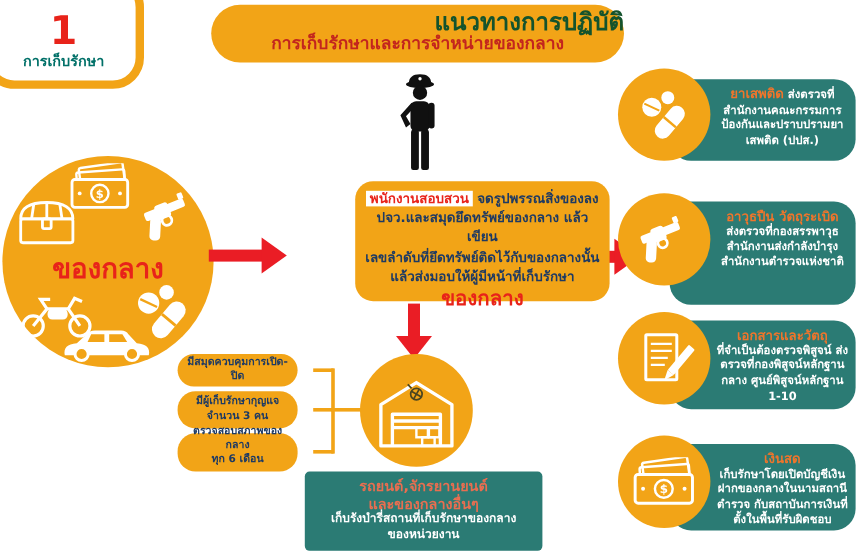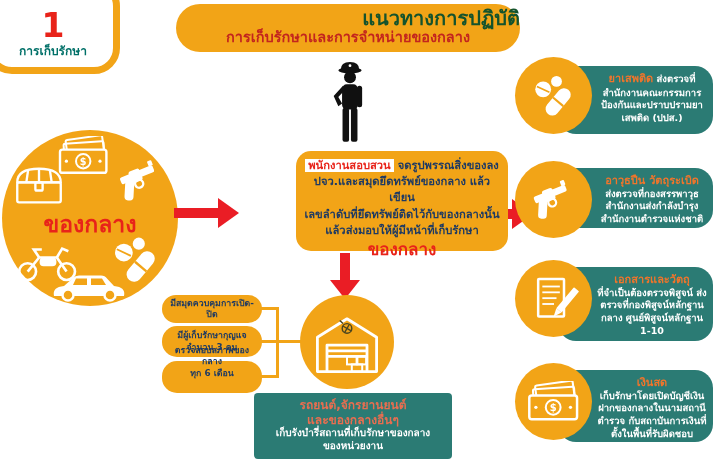--- a/index.html
+++ b/index.html
@@ -49,23 +49,23 @@
         box-sizing:border-box;color:#fff;text-align:center;font-weight:bold;
         padding:6px 5px 2px 38px;font-size:9.5px;line-height:1.34;}
   .rb-title{color:#F0752B;font-size:11px;}
   .rb-title-block{color:#F0752B;font-size:11px;display:block;line-height:1.25;}
   .rcircle{position:absolute;left:515px;width:77px;height:77px;border-radius:50%;background:#F2A417;
            display:flex;align-items:center;justify-content:center;z-index:2;}
 
   
   .storage-circle{position:absolute;left:300px;top:295px;width:94px;height:94px;border-radius:50%;
                   background:#F2A417;display:flex;align-items:center;justify-content:center;}
-  .note-pill{position:absolute;left:162px;width:100px;background:#F2A417;border-radius:15px;
+  .note-pill{position:absolute;left:148px;width:100px;background:#F2A417;border-radius:15px;
              color:#1E3A63;font-weight:bold;font-size:8.8px;text-align:center;line-height:1.3;
-             display:flex;align-items:center;justify-content:center;box-sizing:border-box;padding:14px 4px;}
+             display:flex;align-items:center;justify-content:center;box-sizing:border-box;padding:4px 4px;}
   .conn{position:absolute;background:#F2A417;}
 
   
   .vehicle-box{position:absolute;left:254px;top:393px;width:198px;height:66px;background:#2B7B74;
                border-radius:4px;text-align:center;color:#fff;font-weight:bold;box-sizing:border-box;
                padding-top:5px;}
   .vehicle-title{color:#E96E50;font-size:12px;line-height:1.22;}
   .vehicle-text{font-size:10px;line-height:1.28;}
 </style>
 </head>
@@ -202,21 +202,21 @@
     <svg width="52" height="52" viewBox="0 0 60 60">
       <g fill="#fff" transform="rotate(-22 30 30)">
         <rect x="9" y="18" width="39" height="8" rx="2"></rect>
         <rect x="44" y="12.5" width="5" height="6" rx="1"></rect>
         <rect x="20" y="15.5" width="13" height="14" rx="3"></rect>
         <circle cx="27" cy="32" r="4.5" fill="none" stroke="#fff" stroke-width="2.6"></circle>
         <rect x="9" y="24" width="10" height="22" rx="4" transform="rotate(25 14 35)"></rect>
       </g>
     </svg>
   </div>
-  <div class="rbox" style="top:168px;height:60px;">
+  <div class="rbox" style="top:168px;height:86px;">
     <span class="rb-title-block">อาวุธปืน วัตถุระเบิด</span>
     <span class="pre">ส่งตรวจที่กองสรรพาวุธ
 สำนักงานส่งกำลังบำรุง
 สำนักงานตำรวจแห่งชาติ</span>
   </div>
 
   <div class="rcircle" style="top:260px;">
     <svg width="50" height="50" viewBox="0 0 60 60">
       <rect x="11" y="6" width="31" height="45" fill="none" stroke="#fff" stroke-width="3" rx="1"></rect>
       <g stroke="#fff" stroke-width="2.2">

